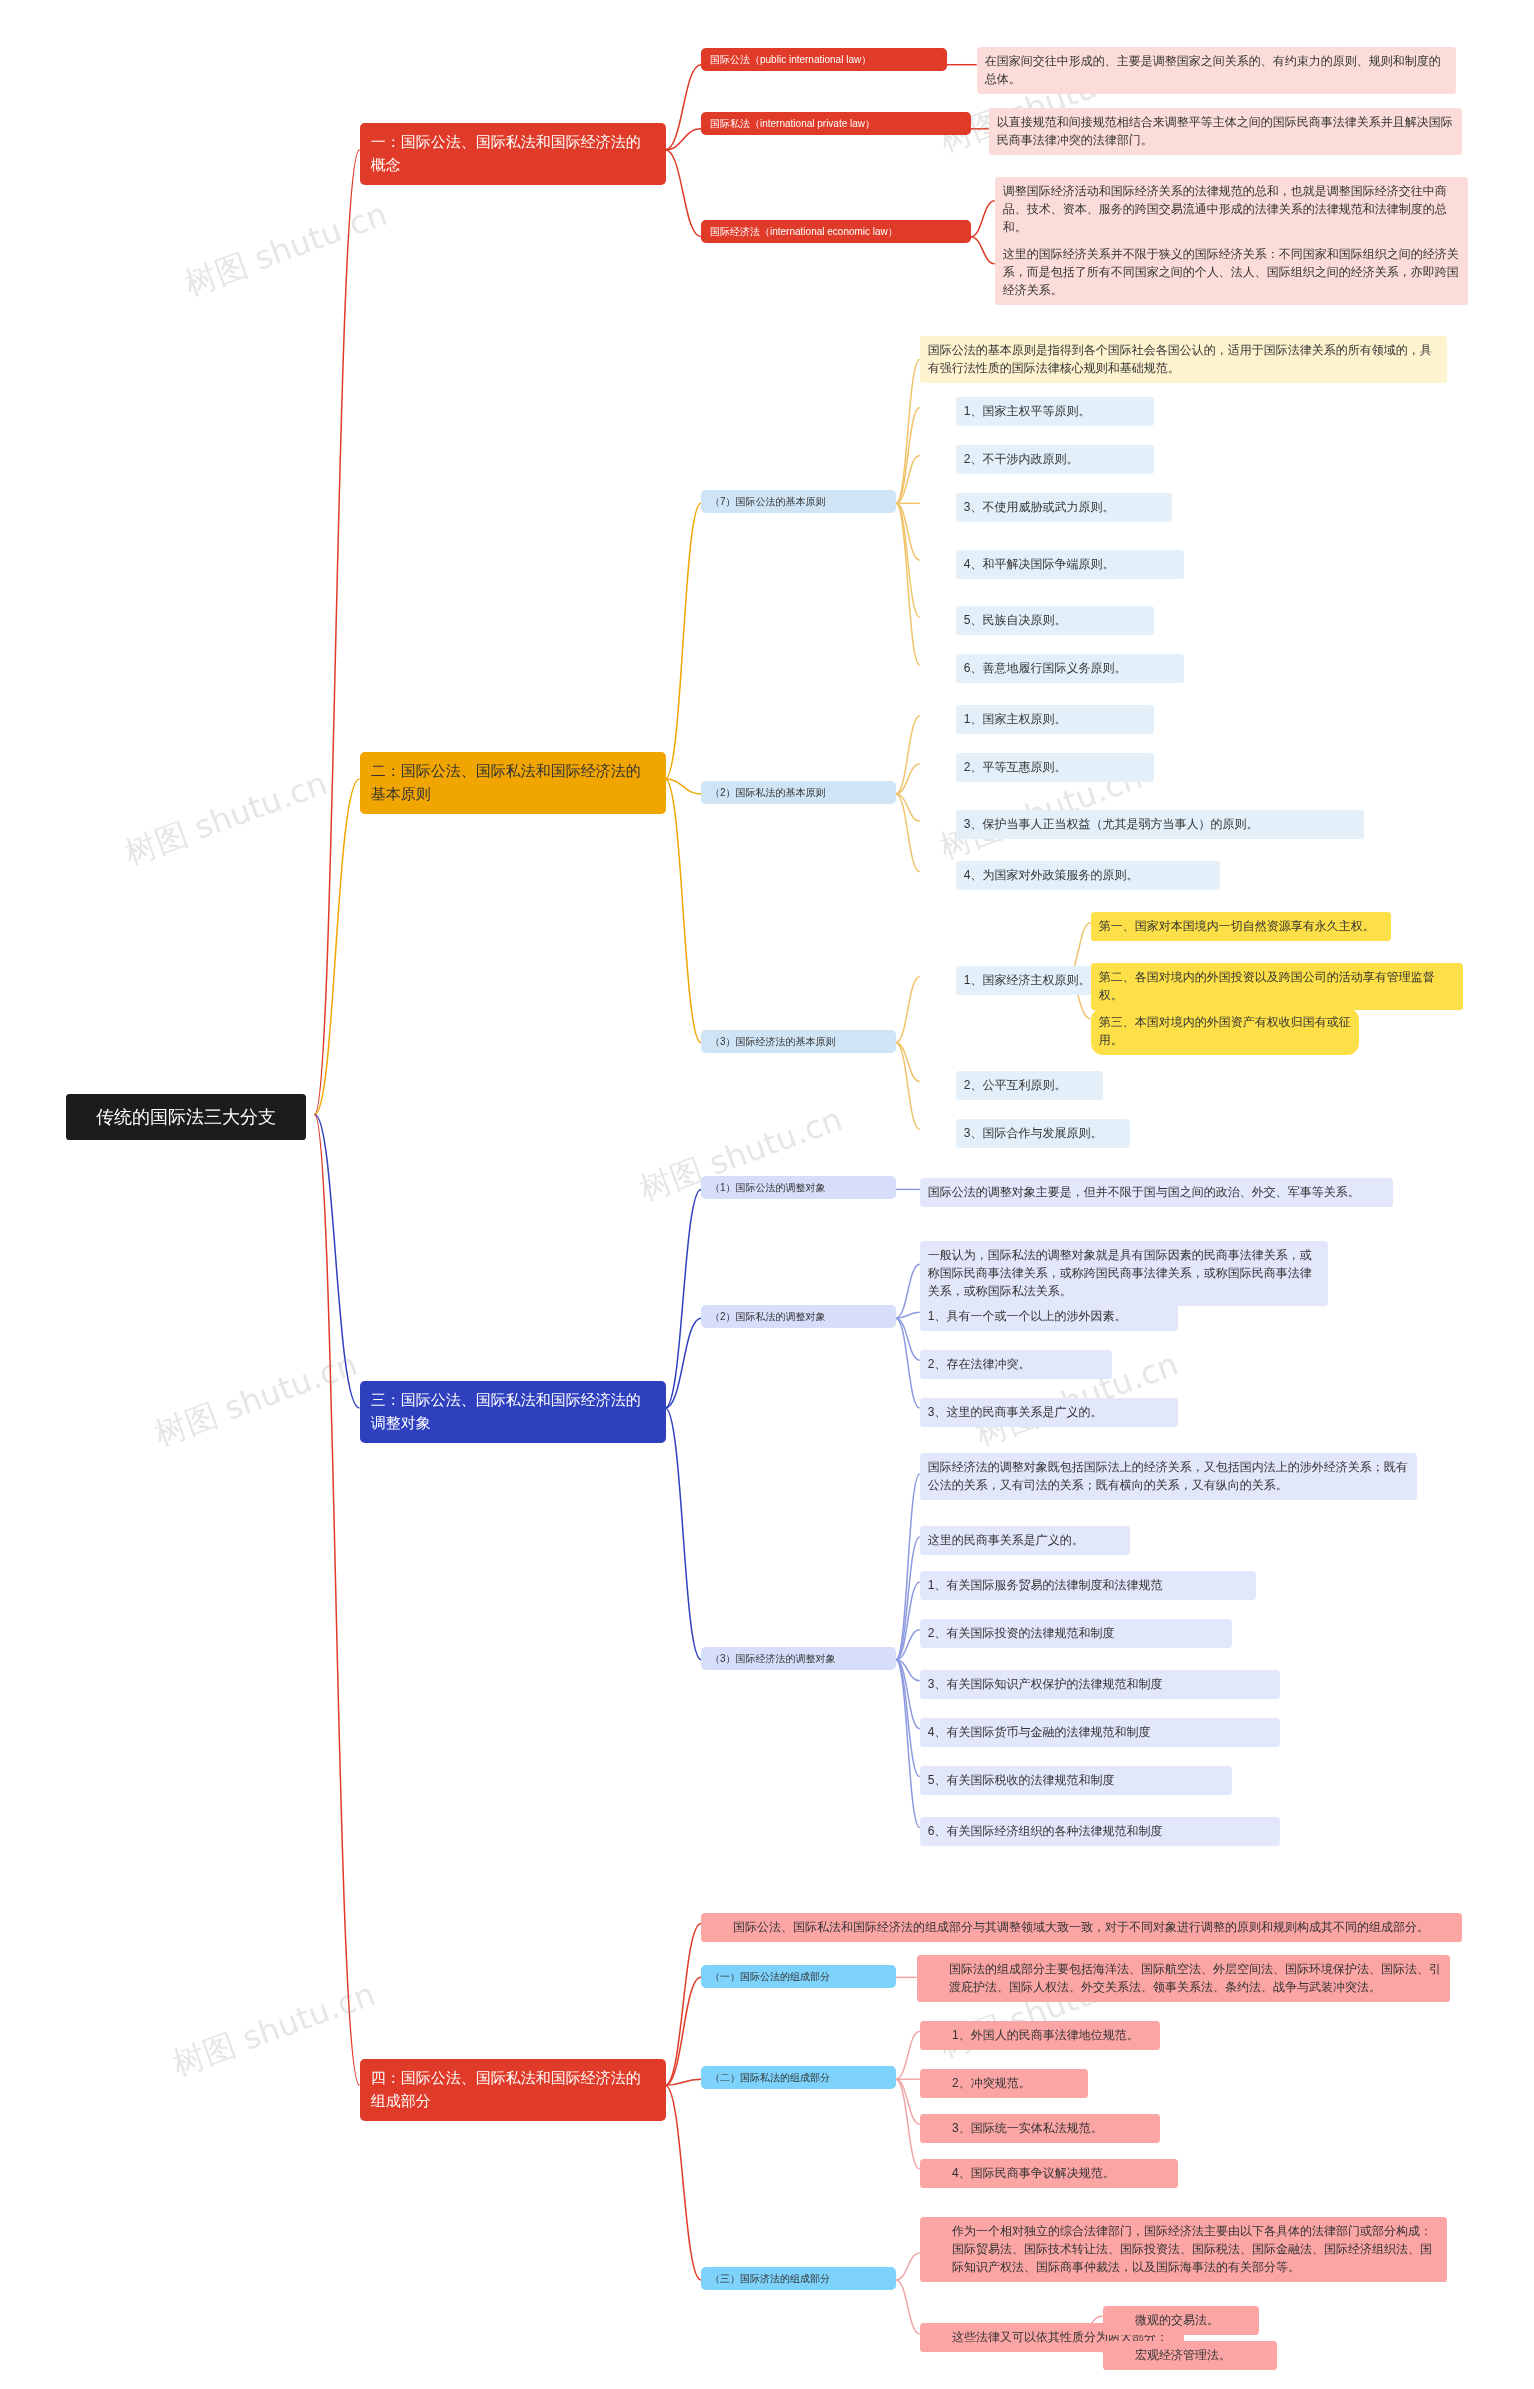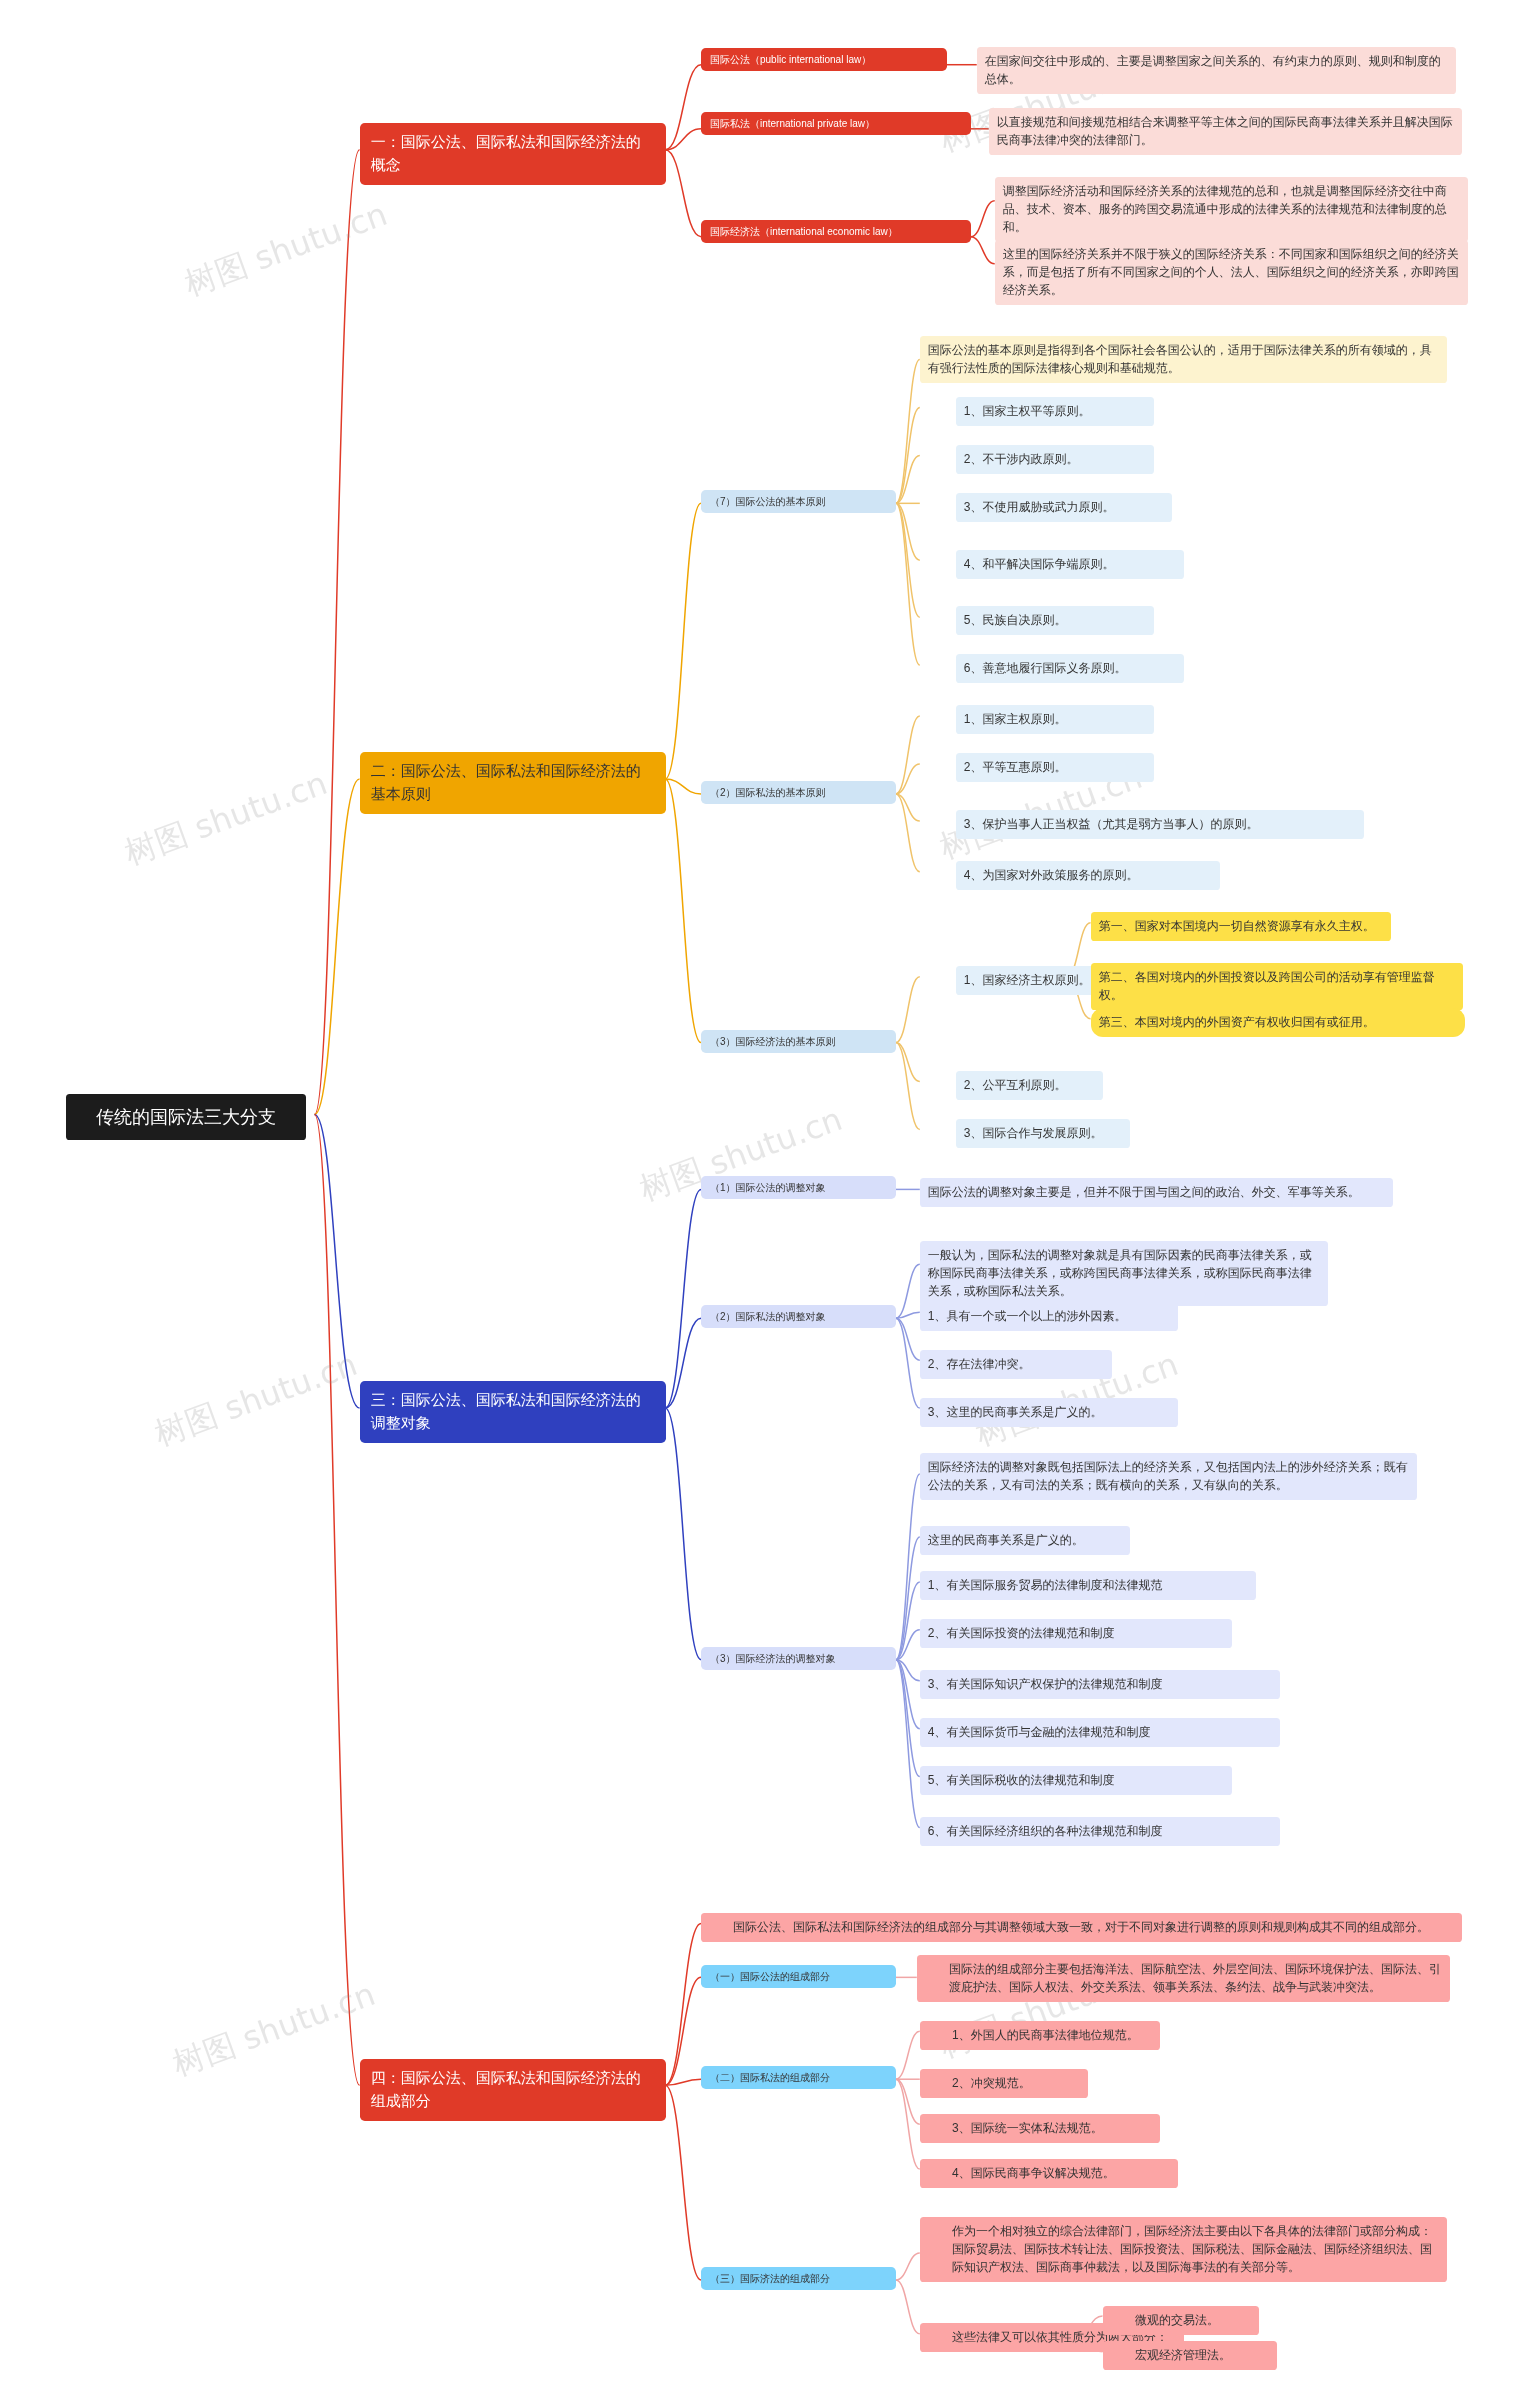--- a/index.html
+++ b/index.html
@@ -148,21 +148,21 @@
   <div class="node leaf lf-cyan" style="left:920px;top:753px;width:198px;">2、平等互惠原则。</div>
   <div class="node leaf lf-cyan" style="left:920px;top:810px;width:408px;">3、保护当事人正当权益（尤其是弱方当事人）的原则。</div>
   <div class="node leaf lf-cyan" style="left:920px;top:861px;width:264px;">4、为国家对外政策服务的原则。</div>
 
   <div class="node lvl2 sub-cyan" style="left:701px;top:1030px;width:195px;">（3）国际经济法的基本原则</div>
   <div class="node leaf lf-cyan" style="left:920px;top:966px;width:147px;">1、国家经济主权原则。</div>
   <div class="node leaf lf-cyan" style="left:920px;top:1071px;width:147px;">2、公平互利原则。</div>
   <div class="node leaf lf-cyan" style="left:920px;top:1119px;width:174px;">3、国际合作与发展原则。</div>
   <div class="node leaf lf-peach" style="left:1091px;top:912px;width:300px;">第一、国家对本国境内一切自然资源享有永久主权。</div>
   <div class="node leaf lf-peach" style="left:1091px;top:963px;width:372px;">第二、各国对境内的外国投资以及跨国公司的活动享有管理监督权。</div>
-  <div class="node leaf lf-peach" style="left:1091px;top:1008px;width:374px;border-radius:12px;">第三、本国对境内的外国资产有权收归国有或征用。</div>
+  <div class="node leaf lf-peach" style="left:1091px;top:1008px;width:268px;border-radius:12px;">第三、本国对境内的外国资产有权收归国有或征用。</div>
 
   <div class="node lvl1 blue" style="left:360px;top:1381px;width:306px;">三：国际公法、国际私法和国际经济法的调整对象</div>
 
   <div class="node lvl2 sub-blue" style="left:701px;top:1176px;width:195px;">（1）国际公法的调整对象</div>
   <div class="node leaf lf-blue" style="left:920px;top:1178px;width:473px;">国际公法的调整对象主要是，但并不限于国与国之间的政治、外交、军事等关系。</div>
 
   <div class="node lvl2 sub-blue" style="left:701px;top:1305px;width:195px;">（2）国际私法的调整对象</div>
   <div class="node leaf lf-blue" style="left:920px;top:1241px;width:408px;">一般认为，国际私法的调整对象就是具有国际因素的民商事法律关系，或称国际民商事法律关系，或称跨国民商事法律关系，或称国际民商事法律关系，或称国际私法关系。</div>
   <div class="node leaf lf-blue" style="left:920px;top:1302px;width:258px;">1、具有一个或一个以上的涉外因素。</div>
   <div class="node leaf lf-blue" style="left:920px;top:1350px;width:192px;">2、存在法律冲突。</div>

